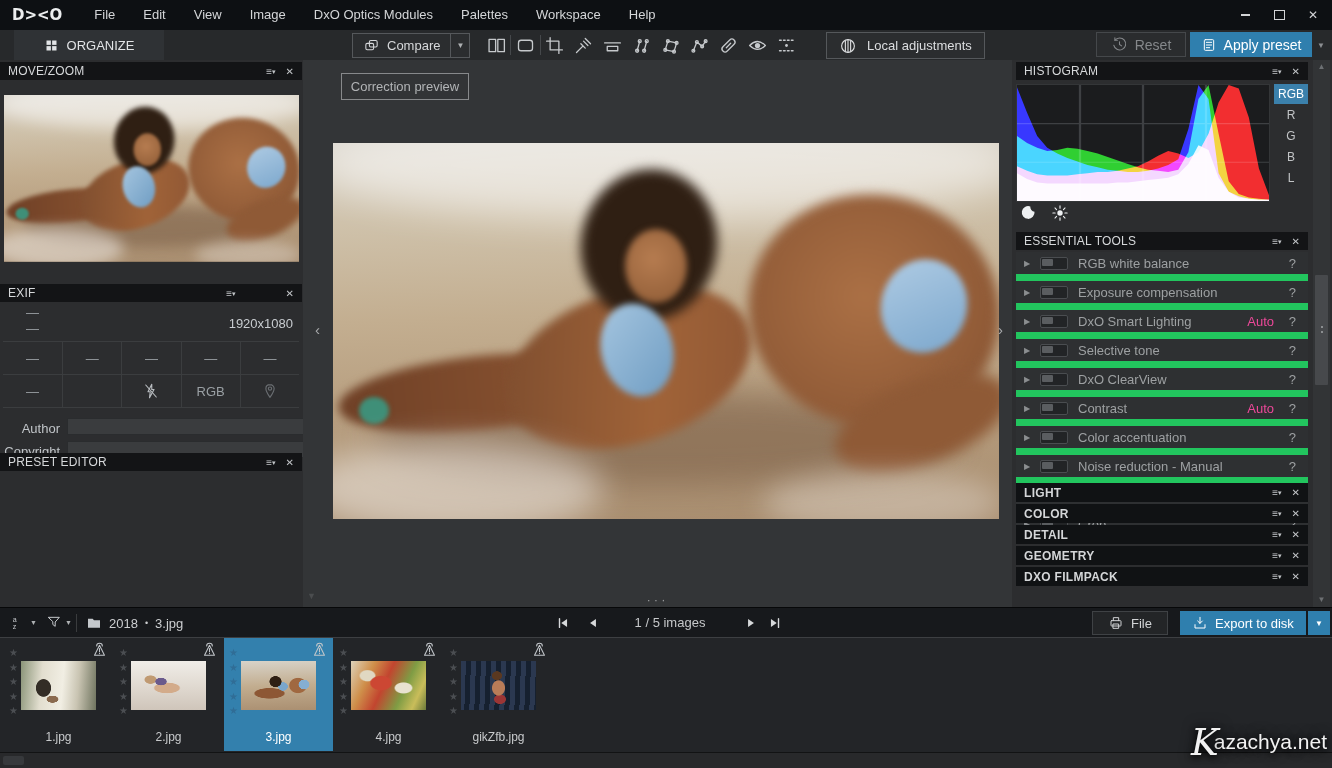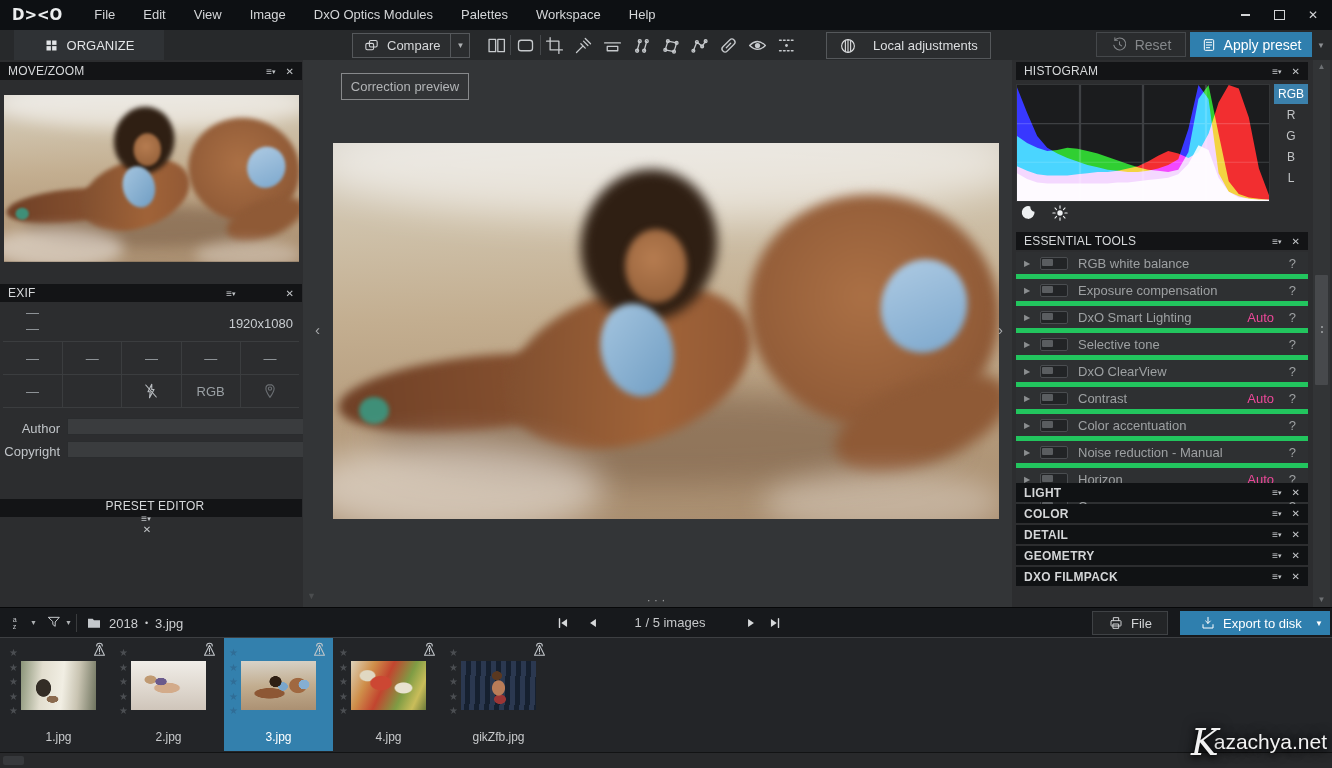--- a/index.html
+++ b/index.html
@@ -21,21 +21,21 @@
   #toolbar{position:absolute;left:0;top:30px;width:1332px;height:30px;background:#27292b;border-bottom:1px solid #0a0b0c;}
   .tab{position:absolute;top:0;height:30px;display:flex;align-items:center;gap:8px;justify-content:center;font-size:13px;}
   #tab-organize{left:14px;width:150px;background:#2f3235;color:#e2e4e6;}
   #tab-customize{left:176px;width:152px;background:#2f7fae;color:#fff;}
   #btn-compare{position:absolute;left:352px;top:3px;height:23px;border:1px solid #55585b;background:#2b2d2f;display:flex;align-items:center;color:#d6d8da;font-size:13px;}
   #btn-compare .main{display:flex;align-items:center;gap:7px;padding:0 10px;}
   #btn-compare .caret{width:18px;align-self:stretch;border-left:1px solid #55585b;display:flex;align-items:center;justify-content:center;font-size:8px;color:#aeb1b3;}
   #tool-icons{position:absolute;left:484px;top:3px;height:24px;display:flex;gap:5px;}
   .tbtn{width:24px;height:24px;display:flex;align-items:center;justify-content:center;color:#c6c9cc;}
   .vsep{position:absolute;top:5px;width:1px;height:20px;background:#45484b;}
-  #local-adj{position:absolute;left:826px;top:2px;height:25px;border:1px solid #55585b;background:#2b2d2f;display:flex;align-items:center;gap:16px;padding:0 12px;color:#dcdee0;font-size:13px;}
+  #local-adj{position:absolute;left:826px;top:2px;height:25px;border:1px solid #55585b;background:#2b2d2f;display:flex;align-items:center;gap:10px;padding:0 12px;color:#dcdee0;font-size:13px;}
   #btn-reset{position:absolute;left:1096px;top:2px;width:90px;height:25px;background:#2a2c2e;border:1px solid #45484b;display:flex;align-items:center;justify-content:center;gap:7px;color:#85888b;font-size:14px;box-sizing:border-box;}
   #btn-apply{position:absolute;left:1190px;top:2px;width:122px;height:25px;background:#2f7fae;display:flex;align-items:center;justify-content:center;gap:7px;color:#fff;font-size:14px;}
   #apply-caret{position:absolute;left:1317px;top:11px;color:#8b8e91;font-size:8px;}
 
   
   .phead{position:absolute;height:18px;background:#131416;display:flex;align-items:center;}
   .phead .title{margin-left:8px;font-size:12px;color:#d6d8da;letter-spacing:.2px;}
   .phead .sp{flex:1;}
   .ic-menu{color:#c2c5c8;font-size:10px;margin-right:10px;}
   .ic-menu::before{content:"≡";}
@@ -49,21 +49,21 @@
   #mz-thumb{position:absolute;left:4px;top:35px;width:295px;height:167px;overflow:hidden;background:#111;}
   #mz-thumb .scene{transform:scale(.4437);transform-origin:0 0;}
   #exif-head{left:0;top:224px;width:302px;gap:40px;}
   .exif-dash{position:absolute;left:26px;font-size:13px;color:#9aa0a4;}
   #exif-res{position:absolute;right:10px;top:256px;font-size:13px;color:#c8ccd0;}
   #exgrid{position:absolute;left:3px;top:281px;width:296px;display:grid;grid-template-columns:repeat(5,1fr);grid-auto-rows:33px;border-top:1px solid #3b3d3f;}
   .excell{border-left:1px solid #3b3d3f;border-bottom:1px solid #3b3d3f;display:flex;align-items:center;justify-content:center;font-size:13px;color:#9aa0a4;}
   .excell:nth-child(5n+1){border-left:none;}
   .exif-fieldlbl{position:absolute;width:58px;text-align:right;font-size:13px;color:#c0c4c8;}
   .exif-input{position:absolute;left:67px;width:228px;height:15px;background:#3a3c3e;border:1px solid #2a2c2e;color:#d0d2d4;font-size:12px;padding:0 4px;}
-  #pe-head{left:0;top:439px;width:302px;flex-direction:column;}
+  #pe-head{left:0;top:393px;width:302px;}
 
   
   #canvas{position:absolute;left:303px;top:60px;width:709px;height:547px;background:#333537;}
   #corr-label{position:absolute;left:38px;top:13px;width:126px;height:25px;border:1px solid #87898b;background:#323436;color:#b2b4b6;font-size:13px;display:flex;align-items:center;justify-content:center;}
   #main-image{position:absolute;left:30px;top:83px;}
   .collapse{position:absolute;color:#a8aaac;font-size:15px;line-height:14px;}
   #col-left{left:12px;top:263px;}
   #col-right{left:695px;top:263px;}
   #split-dots{position:absolute;left:50%;top:532px;transform:translateX(-50%);color:#97999b;font-size:13px;letter-spacing:3px;}
   #scrollhint{position:absolute;left:4px;top:531px;color:#4b4d4f;font-size:9px;}
@@ -89,21 +89,21 @@
   #right-col{position:absolute;left:1012px;top:60px;width:320px;height:547px;background:#2c2d2f;}
   #hist-head{left:4px;top:2px;width:292px;}
   #hist-plot{position:absolute;left:4px;top:24px;width:254px;height:118px;background:#1b1c1e;border:1px solid #343638;box-sizing:border-box;isolation:isolate;}
   #hist-plot svg{position:absolute;left:0;top:0;width:100%;height:100%;}
   #channels{position:absolute;left:262px;top:24px;width:34px;}
   .chan{height:20px;margin-bottom:1px;display:flex;align-items:center;justify-content:center;font-size:12px;color:#c2c4c6;}
   .chan.active{background:#3b80ab;color:#fff;}
   #clip-icons{position:absolute;left:8px;top:144px;display:flex;gap:14px;color:#eef0f2;}
   #et-head{left:4px;top:172px;width:292px;}
   #tool-rows{position:absolute;left:4px;top:192px;width:292px;}
-  .trow{height:22px;background:#2e3032;border-bottom:5px solid #22c55e;display:flex;align-items:center;position:relative;}
+  .trow{height:22px;background:#2e3032;border-bottom:7px solid #22c55e;display:flex;align-items:center;position:relative;}
   .trow .exp{margin-left:8px;width:10px;color:#8b8e90;font-size:8px;}
   .trow .exp::before{content:"▶";}
   .toggle{width:26px;height:11px;background:#222426;border:1px solid #4a4d50;border-radius:2px;margin-left:6px;position:relative;}
   .toggle::before{content:"";position:absolute;left:1px;top:1px;width:11px;height:7px;background:#5a5d60;border-radius:1px;}
   .tlabel{margin-left:10px;font-size:13px;color:#9da0a2;}
   .tmode{position:absolute;right:34px;font-size:13px;color:#ec4899;}
   .thelp{position:absolute;right:12px;font-size:13px;color:#9da0a2;}
   #palettes{position:absolute;left:4px;top:423px;width:292px;}
   .chead{height:19px;margin-bottom:2px;background:#101214;display:flex;align-items:center;}
   .chead .title{margin-left:8px;font-size:12px;font-weight:700;color:#d4d6d8;letter-spacing:.3px;}
@@ -116,21 +116,21 @@
 
   
   #bottombar{position:absolute;left:0;top:607px;width:1332px;height:30px;background:#17191c;border-top:1px solid #070809;}
   .bbicon{position:absolute;top:6px;color:#c6c9cc;display:flex;align-items:center;gap:3px;}
   .bbcaret{font-size:7px;color:#aeb1b3;}
   #bb-sep{position:absolute;left:76px;top:6px;width:1px;height:18px;background:#3a3c3e;}
   #bb-path{position:absolute;left:86px;top:0;height:30px;display:flex;align-items:center;gap:7px;font-size:13px;color:#ccced0;}
   #nav-pos{position:absolute;left:610px;top:0;width:120px;text-align:center;line-height:30px;font-size:13px;color:#c6c8ca;}
   .navbtn{position:absolute;top:8px;width:14px;height:14px;color:#d6d8da;}
   #btn-print{position:absolute;left:1092px;top:3px;width:76px;height:24px;background:#232527;border:1px solid #3f4245;box-sizing:border-box;display:flex;align-items:center;justify-content:center;gap:7px;color:#d2d4d6;font-size:13px;}
-  #btn-export{position:absolute;left:1180px;top:3px;width:126px;height:24px;background:#2f7fae;display:flex;align-items:center;justify-content:center;gap:7px;color:#fff;font-size:13px;padding-left:8px;}
+  #btn-export{position:absolute;left:1180px;top:3px;width:126px;height:24px;background:#2f7fae;display:flex;align-items:center;justify-content:center;gap:7px;color:#fff;font-size:13px;}
   #export-caret{position:absolute;left:1308px;top:3px;width:22px;height:24px;background:#2f7fae;color:#fff;font-size:8px;display:flex;align-items:center;justify-content:center;}
 
   
   #filmstrip{position:absolute;left:0;top:637px;width:1332px;height:115px;background:#232528;border-top:1px solid #3d3f42;box-sizing:border-box;}
   #cells{position:absolute;left:4px;top:0;height:113px;display:flex;gap:1px;}
   .cell{width:109px;height:113px;position:relative;}
   .cell.selected{background:#3380ad;}
   .stars{position:absolute;left:5px;top:8px;font-size:10px;line-height:14.5px;color:#4b4e52;}
   .stars::before{content:"★\A★\A★\A★\A★";white-space:pre;}
   .cell.selected .stars{color:#2b6档a;color:#306d96;}

